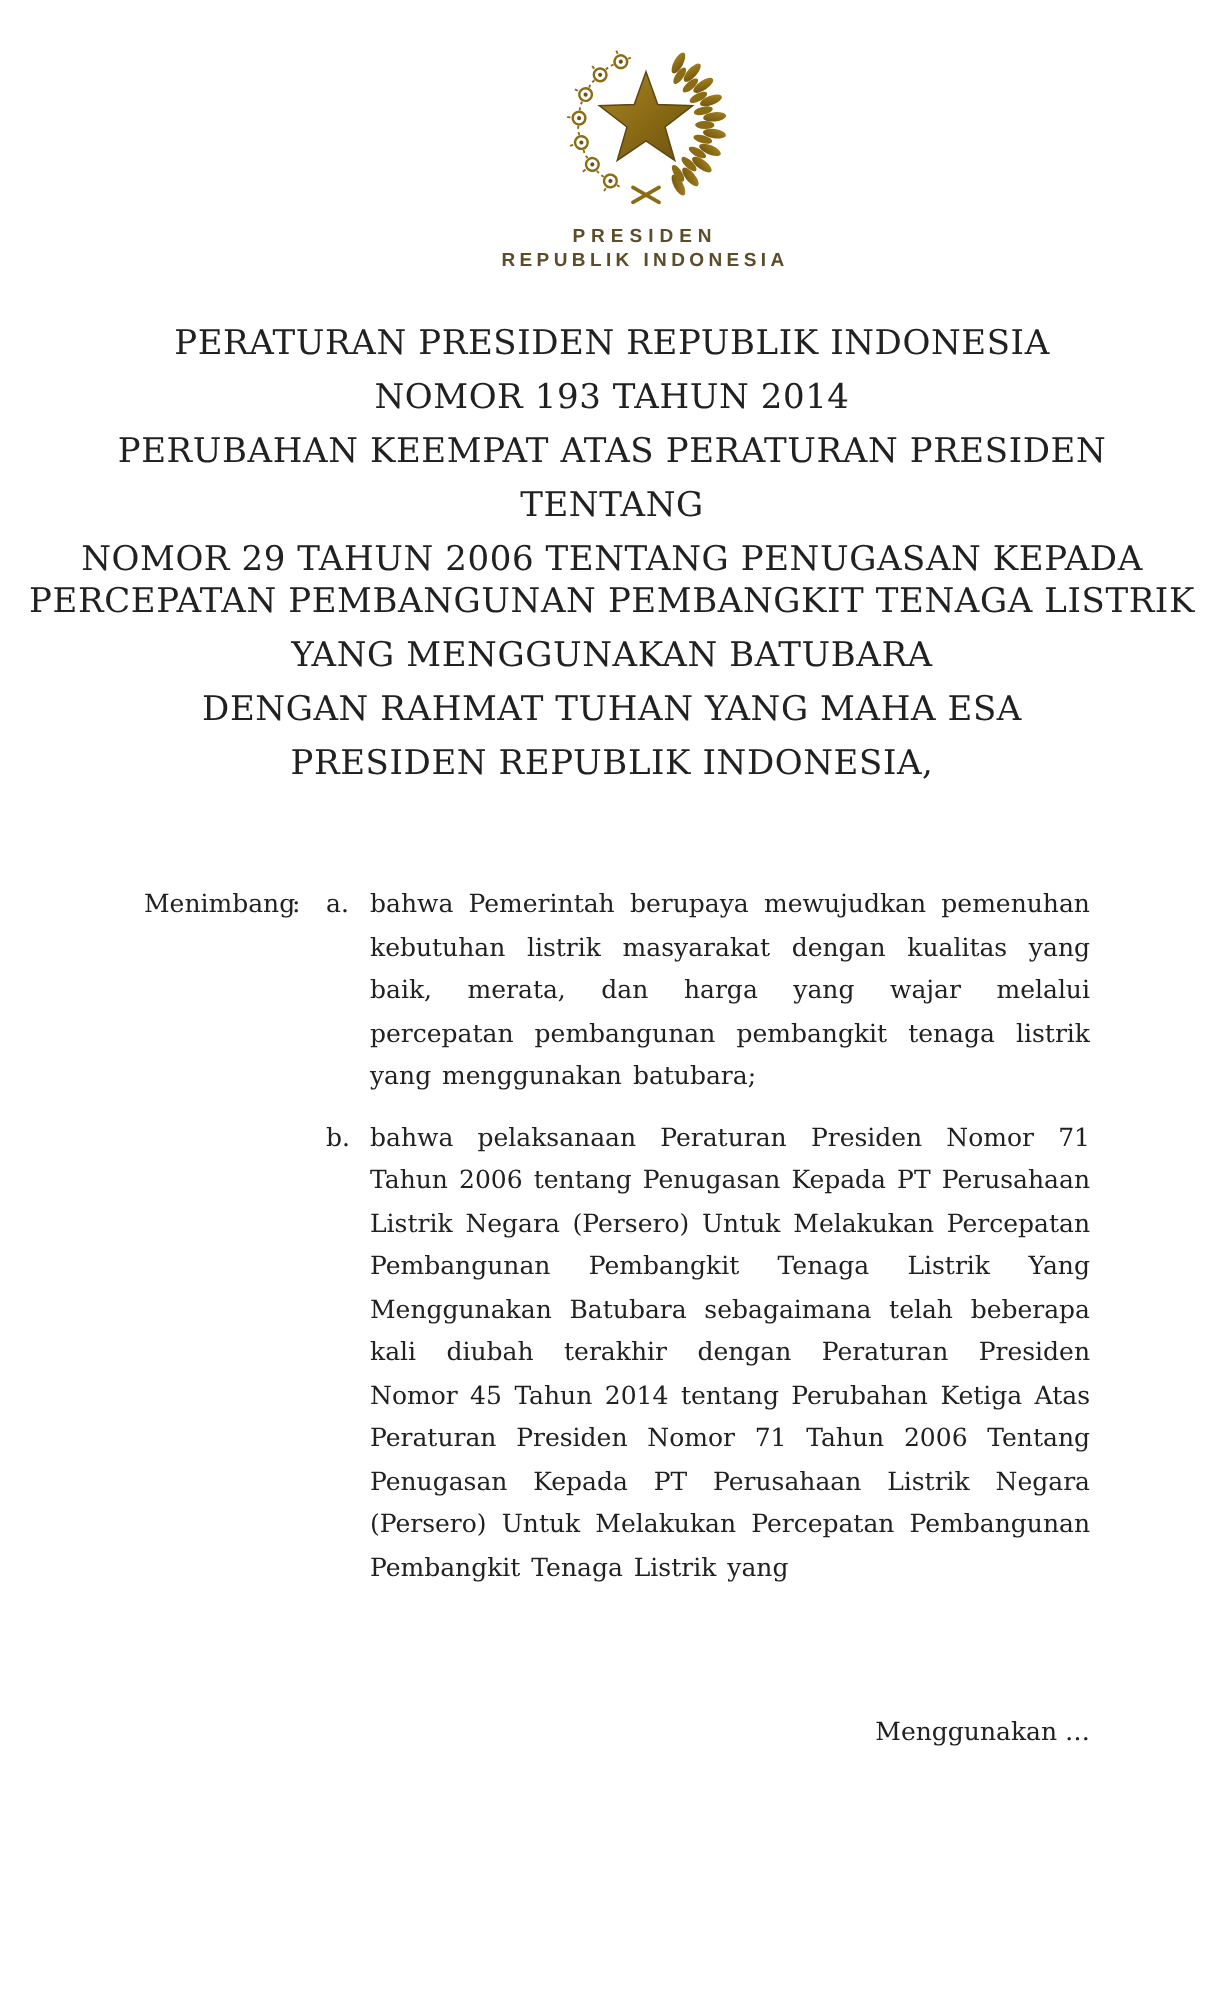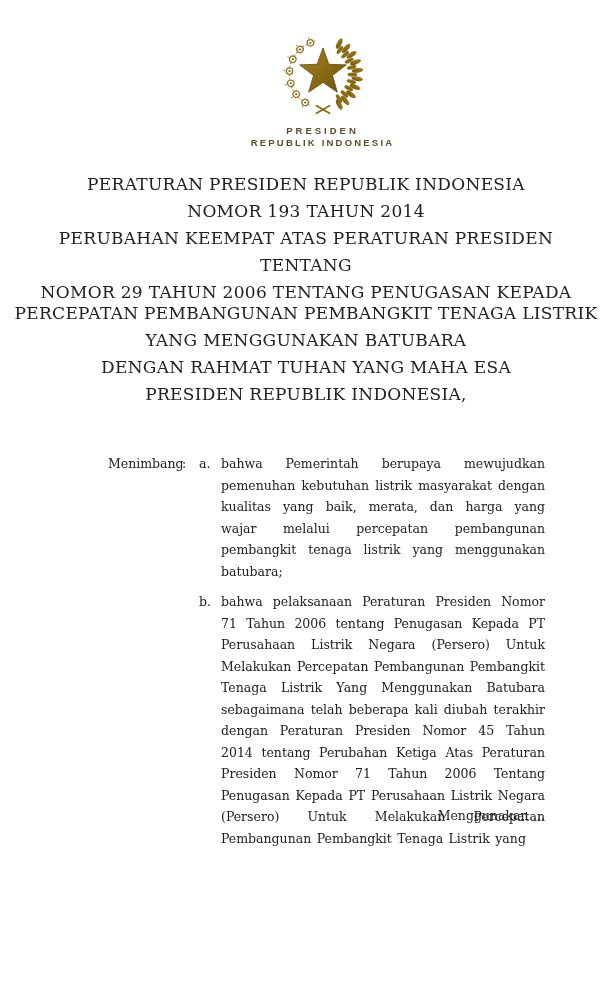--- a/index.html
+++ b/index.html
@@ -7,21 +7,21 @@
     position: relative;
     width: 612px;
     height: 1008px;
     background: #ffffff;
     font-family: "DejaVu Serif", serif;
     color: #212121;
     overflow: hidden;
   }
 
   
-  .letterhead { text-align: center; padding-top: 32px; margin-left: 33px; }
+  .letterhead { text-align: center; padding-top: 20px; margin-left: 33px; }
   .emblem-svg { width: 96px; height: 84px; display: inline-block; }
   .lh-line1 {
     margin-top: 5px;
     font-family: "Liberation Sans", sans-serif;
     font-size: 9.5px;
     font-weight: bold;
     letter-spacing: 3px;
     color: #5d4c28;
     text-align: center;
   }
@@ -43,21 +43,21 @@
     letter-spacing: 0.3px;
     line-height: 27px;
     height: 27px;
     white-space: nowrap;
   }
   .title-line.tight { margin-top: -6px; }
 
   
   .consider {
     margin-top: 45px;
-    padding-left: 108px;
+    padding-left: 72px;
     padding-right: 67px;
     display: flex;
     align-items: flex-start;
     font-size: 12.5px;
     line-height: 21.5px;
   }
   .consider-label { width: 74px; flex: 0 0 74px; }
   .consider-colon { width: 17px; flex: 0 0 17px; }
   .consider-items { flex: 1 1 auto; }
   .consider-item { display: flex; align-items: flex-start; }
@@ -65,21 +65,21 @@
   .item-marker { width: 22px; flex: 0 0 22px; }
   .item-text {
     flex: 1 1 auto;
     text-align: justify;
     word-spacing: 1.5px;
   }
 
   
   .catchword {
     position: absolute;
-    top: 808px;
+    top: 858px;
     right: 67px;
     font-size: 12.5px;
   }
 </style>
 </head>
 <body>
 
 <div class="page">
 
   <div class="letterhead">

